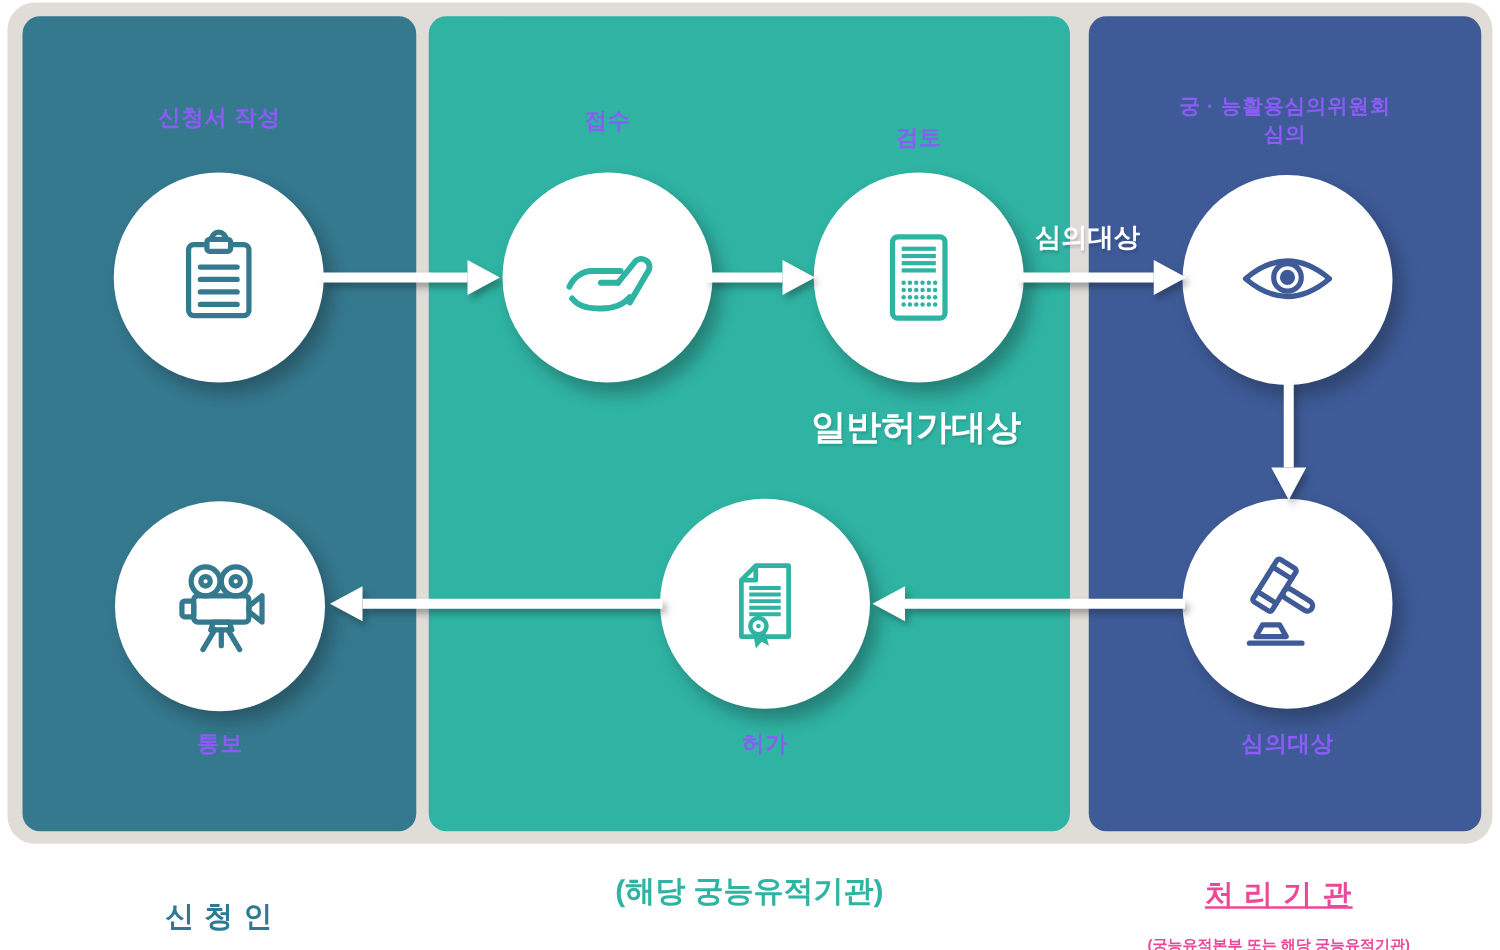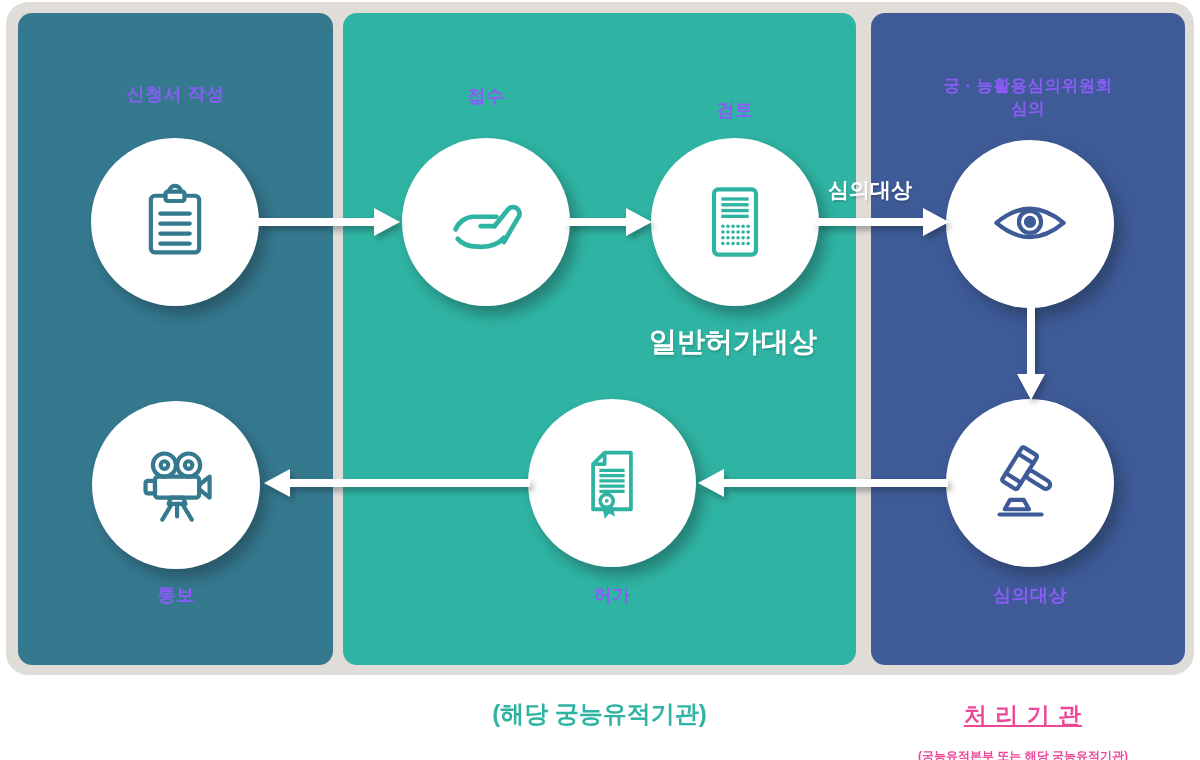--- a/index.html
+++ b/index.html
@@ -221,20 +221,23 @@
   <div class="arrow" style="left:698px;top:469px;">
     <div class="head-left"></div>
     <div class="shaft" style="width:224px;"></div>
   </div>
 
   <div class="arrow" style="left:264px;top:469px;">
     <div class="head-left"></div>
     <div class="shaft" style="width:240px;"></div>
   </div>
 
+  <div class="col-title col-applicant" style="left:18px;top:718px;width:315px;">
+    <div class="t">신 청 인</div>
+  </div>
   <div class="col-title col-via" style="left:343px;top:700px;width:513px;">
     <div class="s">(해당 궁능유적기관)</div>
   </div>
   <div class="col-title col-processing" style="left:846px;top:700px;width:354px;">
     <div class="t">처 리 기 관</div>
     <div class="s">(궁능유적본부 또는 해당 궁능유적기관)</div>
   </div>
 
 </div>
 

